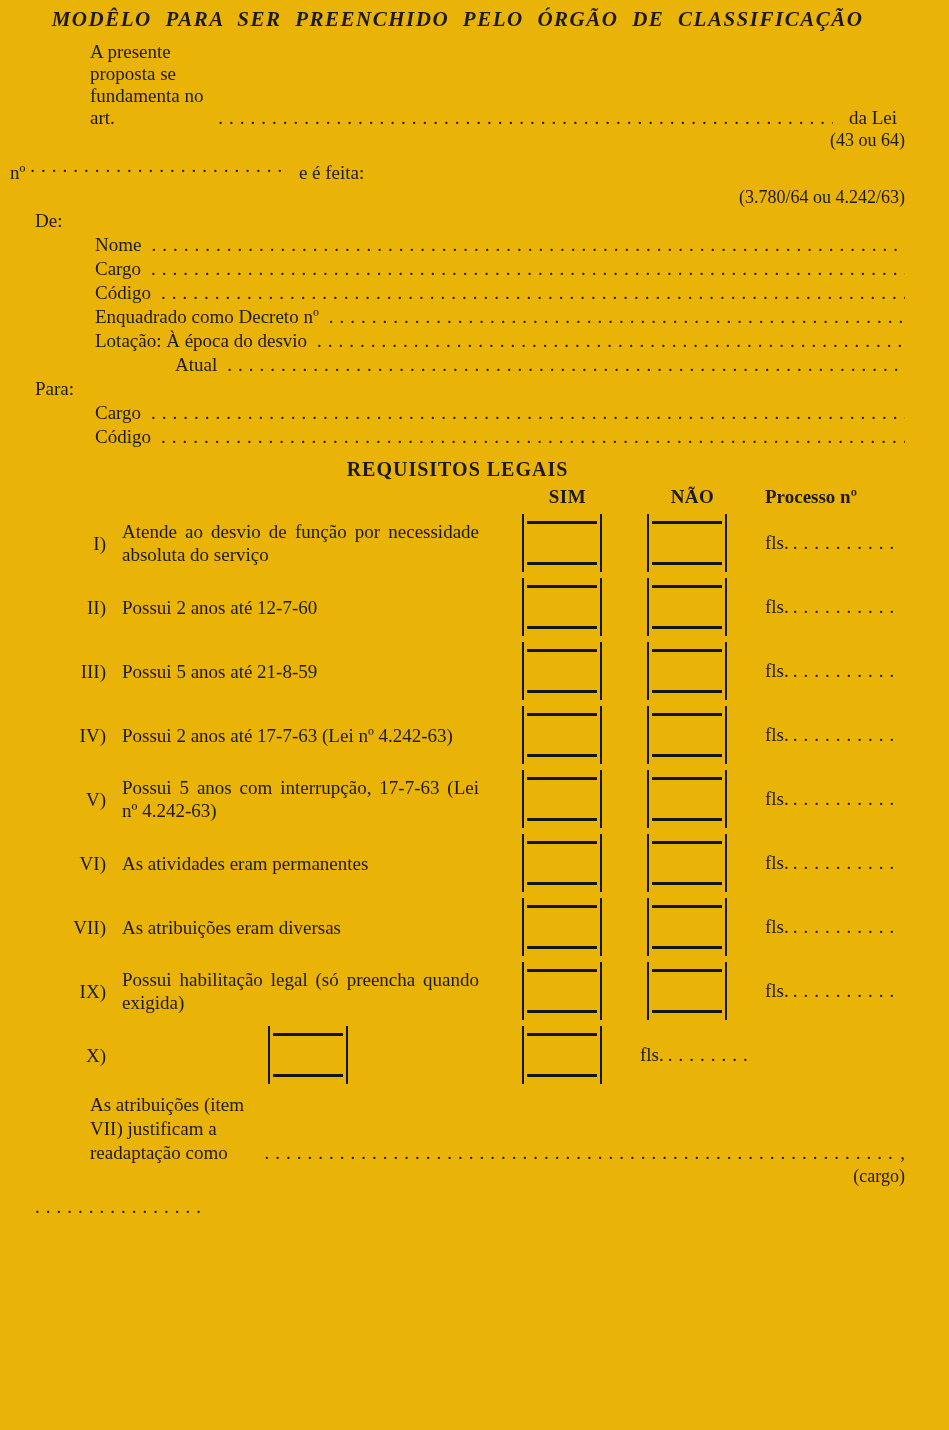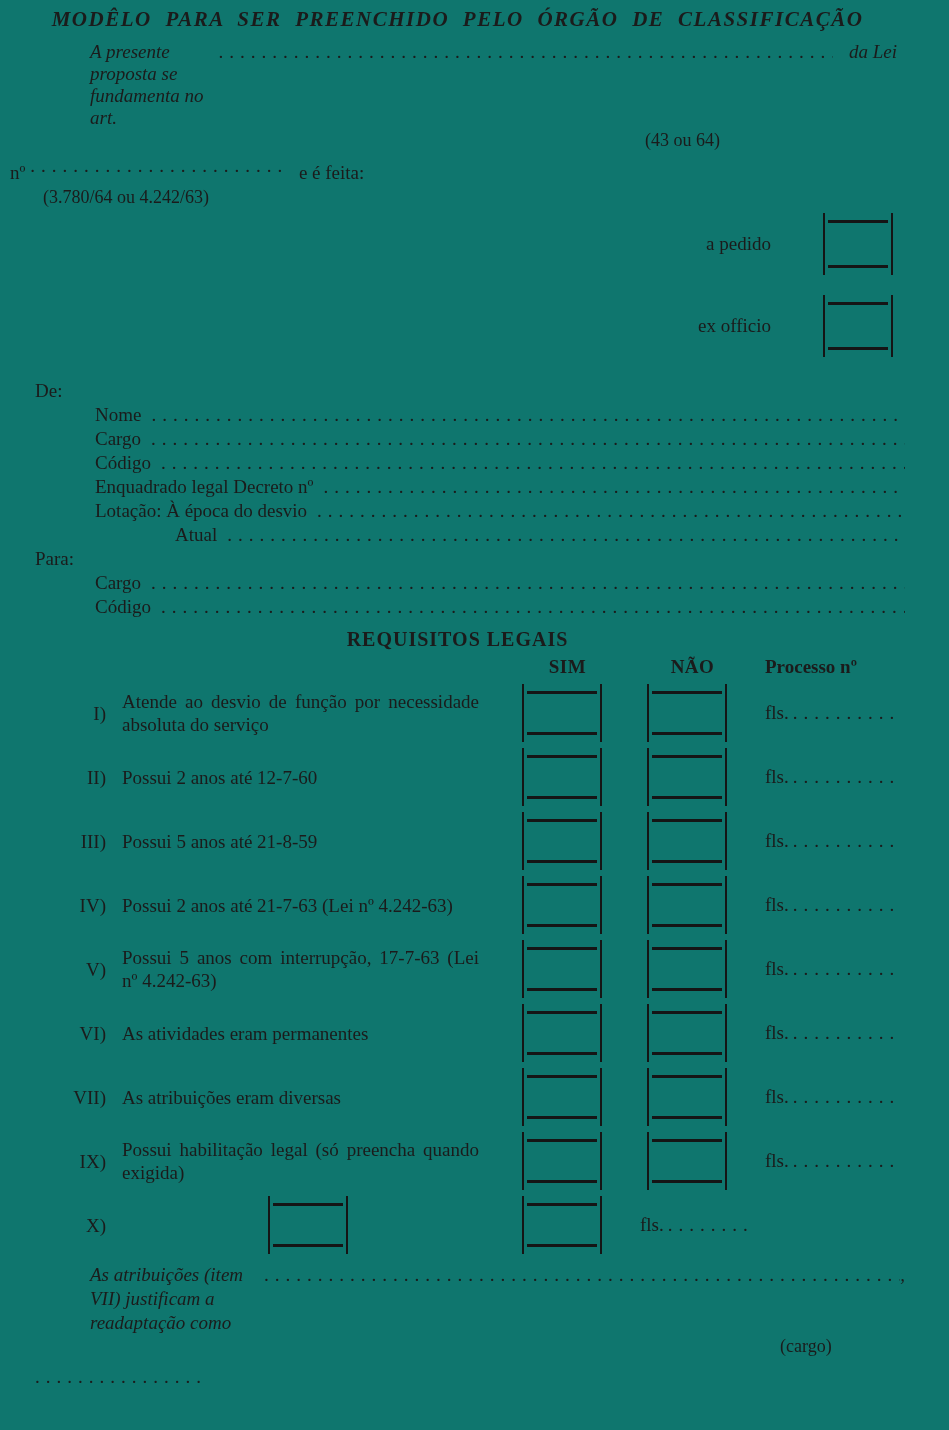--- a/index.html
+++ b/index.html
@@ -1,33 +1,33 @@
 <!DOCTYPE html>
 <html><head>
 <meta charset="utf-8">
 <style>
   html,body { margin:0; padding:0; background:#e8e8e8; }
   .page {
     position:relative; width:949px; height:1430px; margin:0 auto;
     box-sizing:border-box; padding:6px 44px 0 10px;
-    background:#0f766e; color:#1b1b1b;
+    background:#eab308; color:#1b1b1b;
     font-family:"Liberation Serif","DejaVu Serif",serif;
     font-size:19px; overflow:hidden;
   }
   
   .title { text-align:center; font-weight:bold; font-style:italic; font-size:21px; letter-spacing:1.5px; word-spacing:7px; line-height:26px; }
   
   .leader { overflow:hidden; white-space:nowrap; letter-spacing:6px; vertical-align:baseline; }
   .fill { flex:1 1 auto; min-width:0; }
-  .fx { display:flex; align-items:flex-start;font-style:italic; }
+  .fx { display:flex; align-items:flex-end; }
   .nw { white-space:nowrap; }
   
   .intro-l1 { margin-top:9px; padding-left:80px; }
   .intro-l1 .nw { margin:0 8px; }
-  .note { font-size:18px; line-height:23px; }
+  .note { font-size:18px; line-height:23px;text-align:right; }
   .note-art { margin-left:635px; }
   .intro-l2 { line-height:27px; }
   .intro-l2 .leader { display:inline-block; width:252px; }
   .intro-l2 .tail { margin-left:12px; }
   .note-num { margin-left:33px; }
   
   .reqtype { margin-top:6px; }
   .rt-row { display:flex; justify-content:flex-end; align-items:center; height:58px; margin-bottom:24px; }
   .rt-row .lbl { margin-right:52px; }
   .pbox { position:relative; margin-right:12px; }
@@ -75,50 +75,36 @@
   </div>
   <div class="note note-art">(43 ou 64)</div>
 
   <div class="intro-l2">
     <span>nº</span>
     <span class="leader">........................................................................................................................................................</span>
     <span class="tail">e é feita:</span>
   </div>
   <div class="note note-num">(3.780/64 ou 4.242/63)</div>
 
-  <div class="reqtype">
-    <div class="rt-row">
-      <span class="lbl">a pedido</span>
-      <div class="pbox bigbox">
-          <div class="pin"></div>
-        </div>
-    </div>
-    <div class="rt-row">
-      <span class="lbl">ex officio</span>
-      <div class="pbox bigbox">
-          <div class="pin"></div>
-        </div>
-    </div>
-  </div>
 
   <div class="sec-head">De:</div>
   <div class="field">
     <span class="lbl">Nome</span>
     <span class="leader fill">........................................................................................................................................................</span>
   </div>
   <div class="field">
     <span class="lbl">Cargo</span>
     <span class="leader fill">........................................................................................................................................................</span>
   </div>
   <div class="field">
     <span class="lbl">Código</span>
     <span class="leader fill">........................................................................................................................................................</span>
   </div>
   <div class="field">
-    <span class="lbl">Enquadrado legal Decreto nº</span>
+    <span class="lbl">Enquadrado como Decreto nº</span>
     <span class="leader fill">........................................................................................................................................................</span>
   </div>
   <div class="field">
     <span class="lbl">Lotação: À época do desvio</span>
     <span class="leader fill">........................................................................................................................................................</span>
   </div>
   <div class="field indent2">
     <span class="lbl">Atual</span>
     <span class="leader fill">........................................................................................................................................................</span>
   </div>
@@ -192,21 +178,21 @@
           <div class="pin"></div>
         </div>
       </div>
     <div class="c-fls">
         <span>fls.</span>
         <span class="leader">........................................................................................................................................................</span>
       </div>
   </div>
   <div class="grid req-row">
     <div class="c-num">IV)</div>
-    <div class="c-text">Possui 2 anos até 21-7-63 (Lei nº 4.242-63)</div>
+    <div class="c-text">Possui 2 anos até 17-7-63 (Lei nº 4.242-63)</div>
     <div class="c-box">
         <div class="pbox smbox">
           <div class="pin"></div>
         </div>
       </div>
     <div class="c-box">
         <div class="pbox smbox">
           <div class="pin"></div>
         </div>
       </div>

